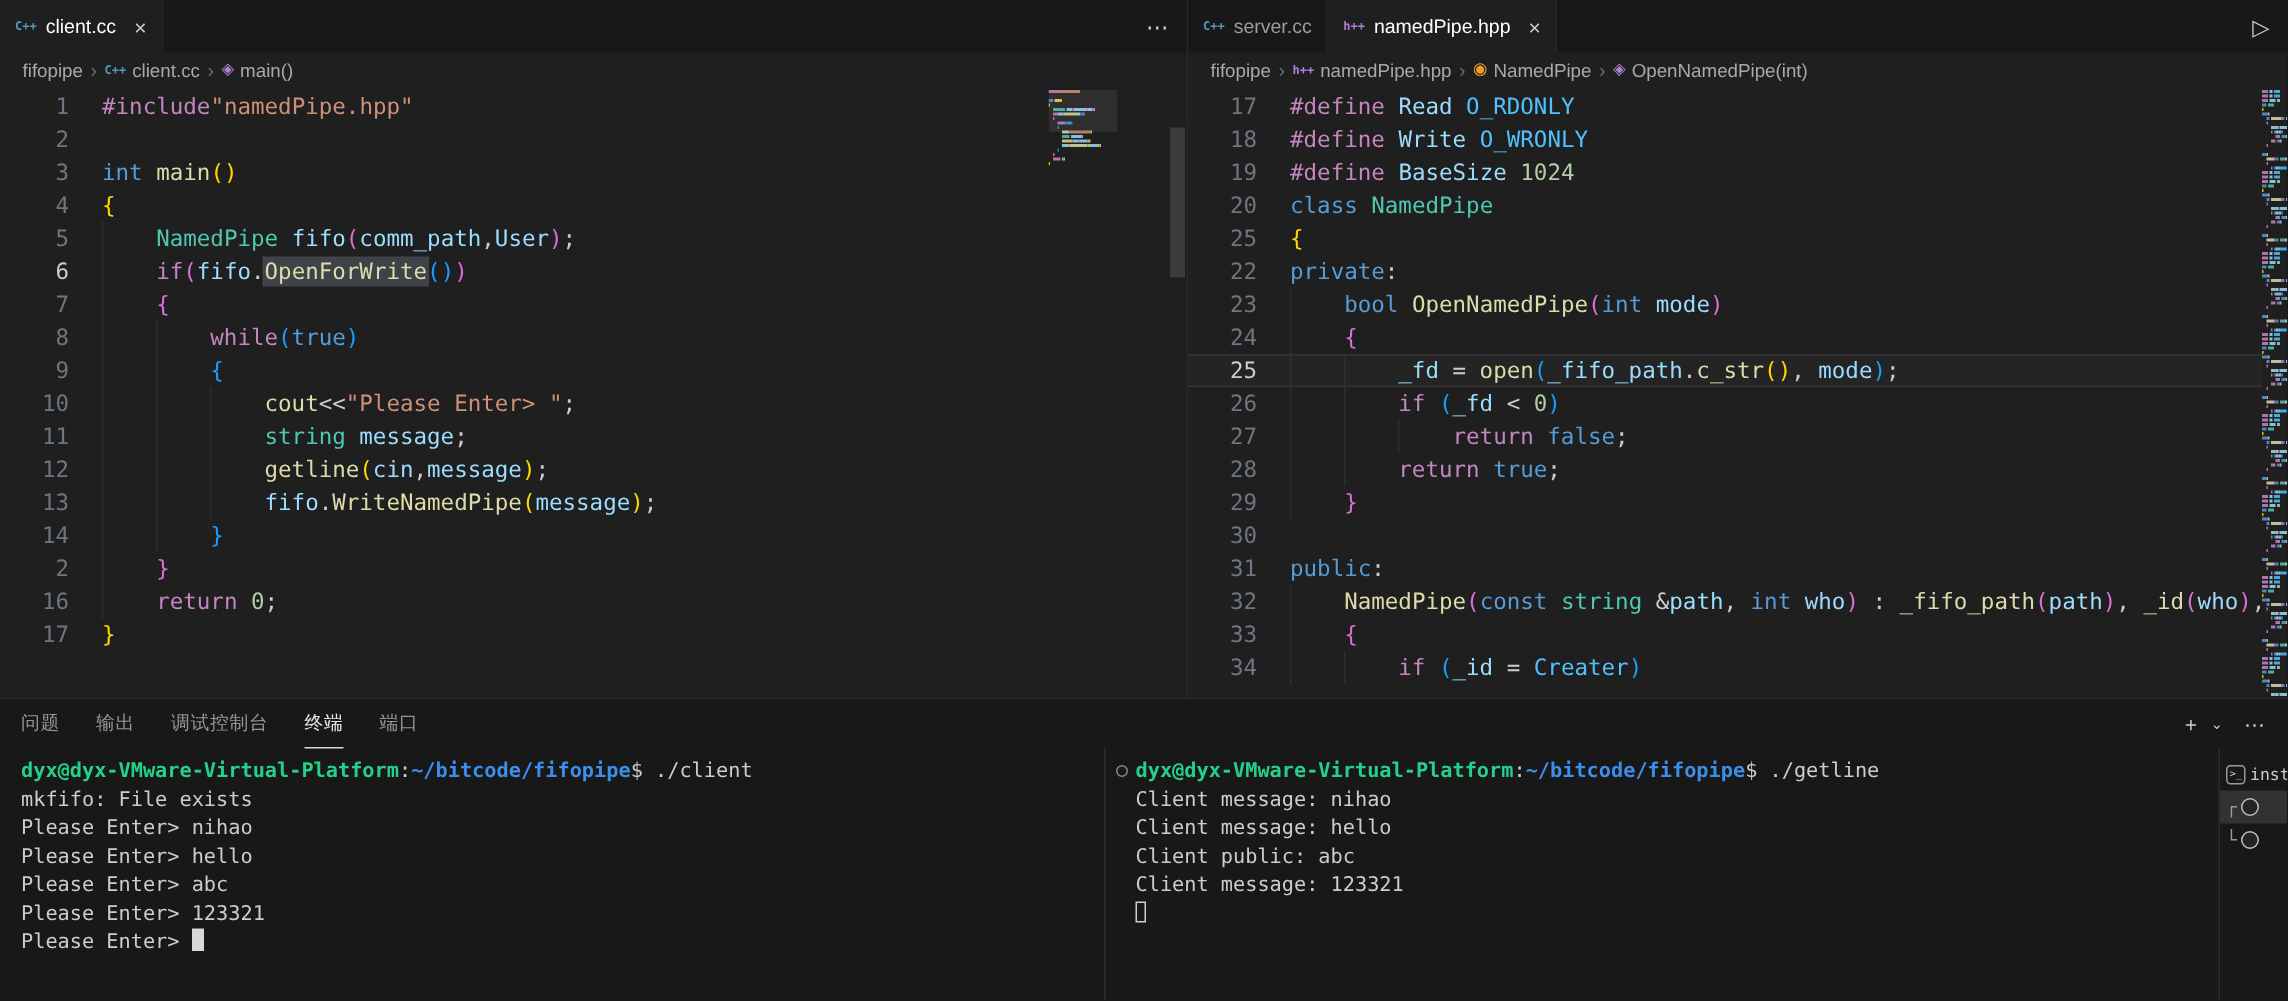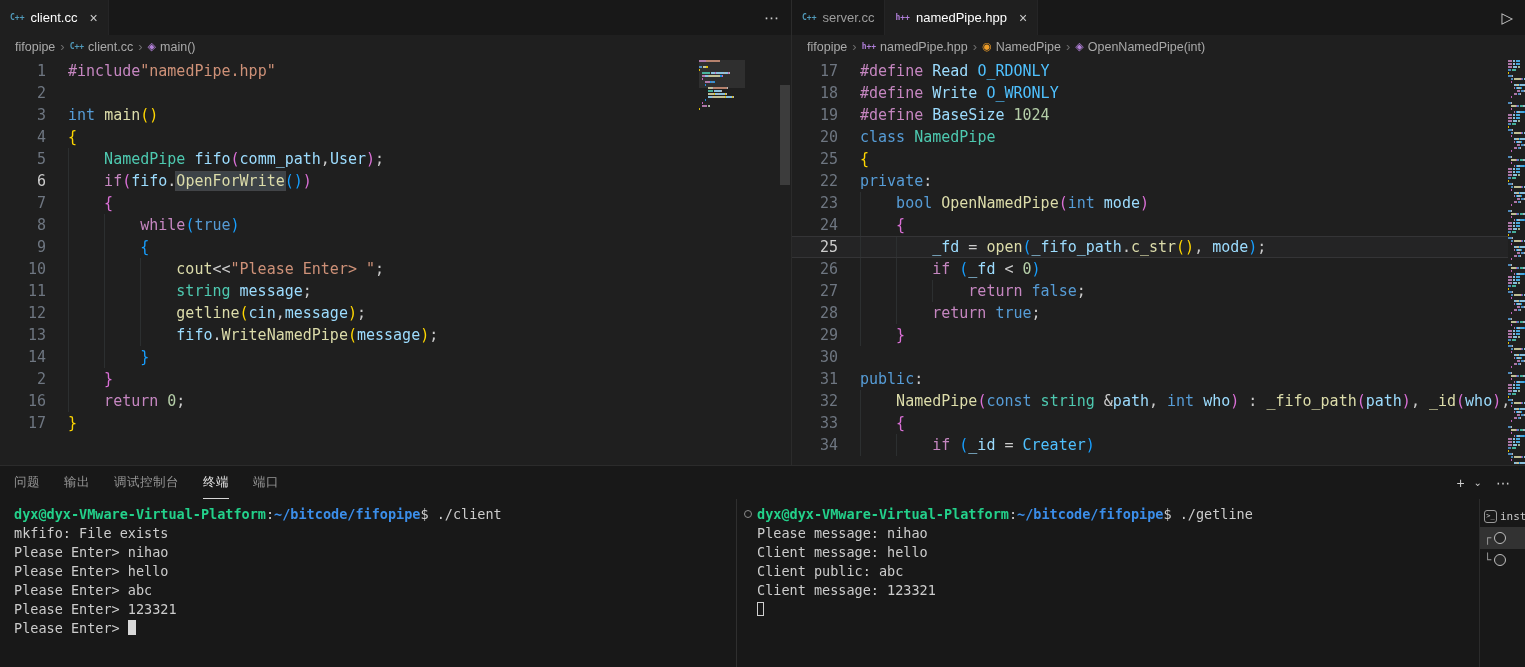--- a/index.html
+++ b/index.html
@@ -1086,21 +1086,21 @@
           <div class="t-line">mkfifo: File exists</div>
           <div class="t-line">Please Enter&gt; nihao</div>
           <div class="t-line">Please Enter&gt; hello</div>
           <div class="t-line">Please Enter&gt; abc</div>
           <div class="t-line">Please Enter&gt; 123321</div>
           <div class="t-line">Please Enter&gt; <span class="cur-b"></span></div>
         </div>
       <div class="term term-right" id="term-right">
           <span class="term-deco"></span>
           <div class="t-line"><span class="t-user">dyx@dyx-VMware-Virtual-Platform</span><span>:</span><span class="t-path">~/bitcode/fifopipe</span><span>$</span><span> ./getline</span></div>
-          <div class="t-line">Please message: nihao</div>
+          <div class="t-line">Client message: nihao</div>
           <div class="t-line">Client message: hello</div>
           <div class="t-line">Client public: abc</div>
           <div class="t-line">Client message: 123321</div>
           <div class="t-line"><span class="cur-h"></span></div>
         </div>
       <div class="term-list" id="term-list">
           <div class="tl-row">
             <span class="tlicon">&gt;_</span>
             <span>inst</span>
           </div>

